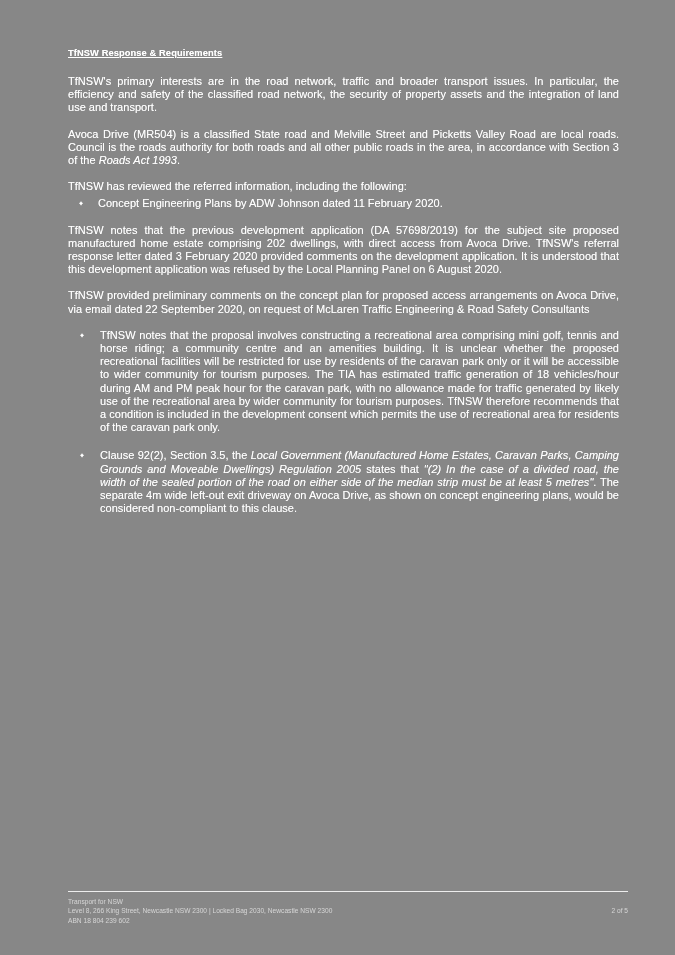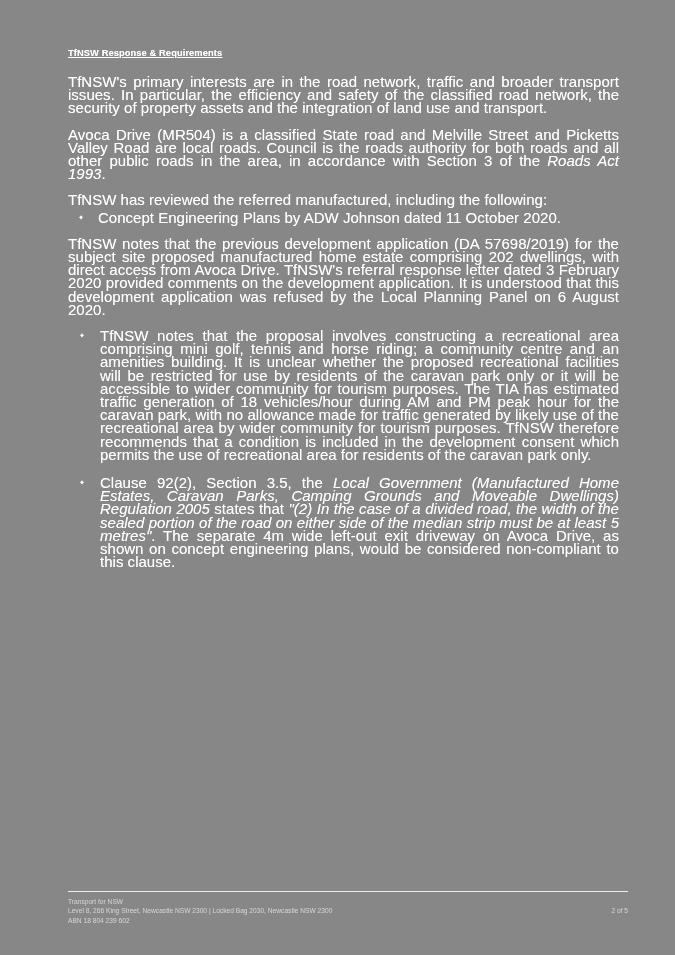--- a/index.html
+++ b/index.html
@@ -15,21 +15,21 @@
   }
   .page {
     position: relative;
     width: 675px;
     height: 955px;
     box-sizing: border-box;
     padding: 48px 56px 0 68px;
     color: #ffffff;
   }
   .doc-body {
-    font-size: 15px;
+    font-size: 11px;
     line-height: 13.2px;
     text-align: justify;
     letter-spacing: 0.02px;
     
     text-shadow: 0 0 0.6px rgba(255,255,255,0.55);
   }
   .heading {
     font-size: 9.3px;
     font-weight: bold;
     text-decoration: underline;
@@ -119,28 +119,29 @@
   <h1 class="heading">TfNSW Response &amp; Requirements</h1>
 
   <div class="doc-body">
 
     <p class="para">TfNSW's primary interests are in the road network, traffic and broader transport issues. In particular, the efficiency and safety of the classified road network, the security of property assets and the integration of land use and transport.</p>
 
     <p class="para">
       <span>Avoca Drive (MR504) is a classified State road and Melville Street and Picketts Valley Road are local roads. Council is the roads authority for both roads and all other public roads in the area, in accordance with Section 3 of the </span><em>Roads Act 1993</em><span>.</span>
     </p>
 
-    <p class="para tight">TfNSW has reviewed the referred manufactured, including the following:</p>
+    <p class="para tight">TfNSW has reviewed the referred information, including the following:</p>
 
     <ul class="bullets">
-      <li>Concept Engineering Plans by ADW Johnson dated 11 October 2020.</li>
+      <li>Concept Engineering Plans by ADW Johnson dated 11 February 2020.</li>
     </ul>
 
     <p class="para">TfNSW notes that the previous development application (DA 57698/2019) for the subject site proposed manufactured home estate comprising 202 dwellings, with direct access from Avoca Drive. TfNSW's referral response letter dated 3 February 2020 provided comments on the development application. It is understood that this development application was refused by the Local Planning Panel on 6 August 2020.</p>
 
+    <p class="para">TfNSW provided preliminary comments on the concept plan for proposed access arrangements on Avoca Drive, via email dated 22 September 2020, on request of McLaren Traffic Engineering &amp; Road Safety Consultants</p>
 
 
     <ul class="bullets spaced blocklead">
       <li>TfNSW notes that the proposal involves constructing a recreational area comprising mini golf, tennis and horse riding; a community centre and an amenities building. It is unclear whether the proposed recreational facilities will be restricted for use by residents of the caravan park only or it will be accessible to wider community for tourism purposes. The TIA has estimated traffic generation of 18 vehicles/hour during AM and PM peak hour for the caravan park, with no allowance made for traffic generated by likely use of the recreational area by wider community for tourism purposes. TfNSW therefore recommends that a condition is included in the development consent which permits the use of recreational area for residents of the caravan park only.</li>
       <li>
         <span>Clause 92(2), Section 3.5, the </span><em>Local Government (Manufactured Home Estates, Caravan Parks, Camping Grounds and Moveable Dwellings) Regulation 2005</em><span> states that </span><em>"(2) In the case of a divided road, the width of the sealed portion of the road on either side of the median strip must be at least 5 metres"</em><span>. The separate 4m wide left-out exit driveway on Avoca Drive, as shown on concept engineering plans, would be considered non-compliant to this clause.</span>
       </li>
     </ul>
 
   </div>

